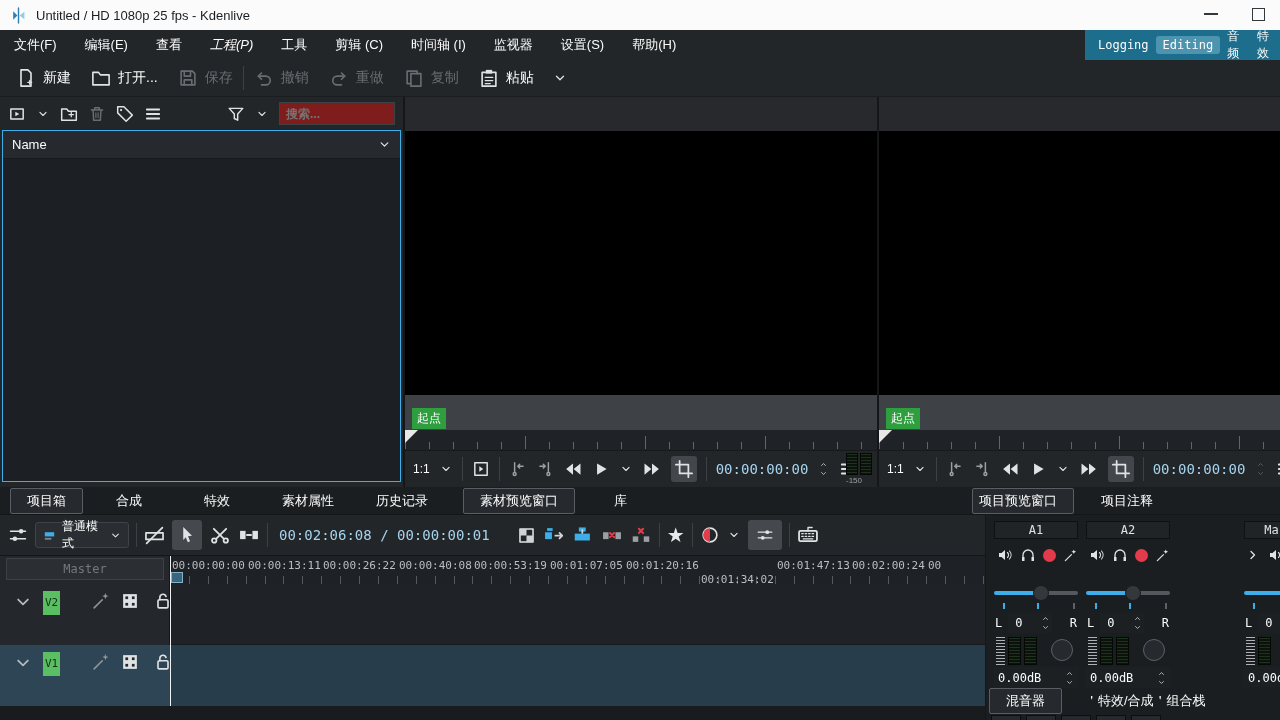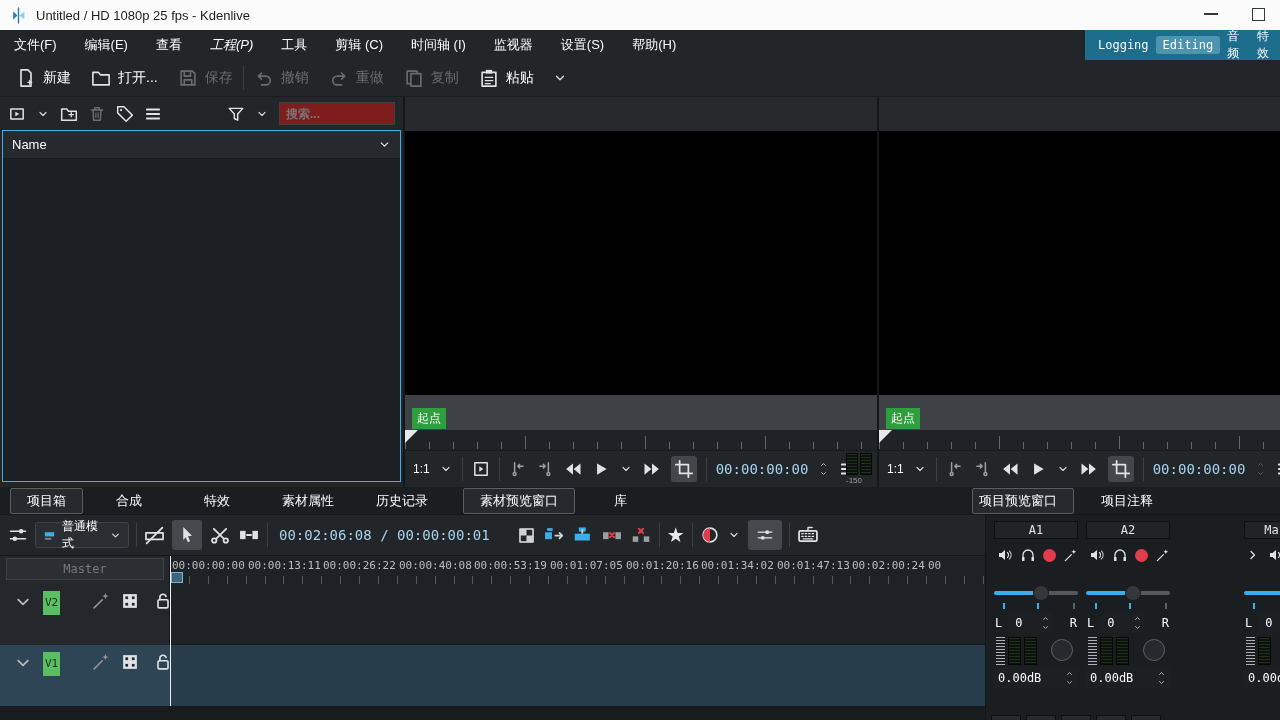--- a/index.html
+++ b/index.html
@@ -596,21 +596,21 @@
   <div class="abs" style="left:170px;top:0;width:815px;height:28px;background:#1e2226;overflow:hidden;">
     <div class="abs" style="left:0;right:0;bottom:0;height:8px;
          background:repeating-linear-gradient(90deg,#565a5e 0 1px,transparent 1px 18.9px);"></div>
     <span class="abs mono" style="left:2px;top:3px;font-size:11px;color:#b9bfc4;">00:00:00:00</span>
     <span class="abs mono" style="left:78px;top:3px;font-size:11px;color:#b9bfc4;">00:00:13:11</span>
     <span class="abs mono" style="left:153px;top:3px;font-size:11px;color:#b9bfc4;">00:00:26:22</span>
     <span class="abs mono" style="left:229px;top:3px;font-size:11px;color:#b9bfc4;">00:00:40:08</span>
     <span class="abs mono" style="left:304px;top:3px;font-size:11px;color:#b9bfc4;">00:00:53:19</span>
     <span class="abs mono" style="left:380px;top:3px;font-size:11px;color:#b9bfc4;">00:01:07:05</span>
     <span class="abs mono" style="left:456px;top:3px;font-size:11px;color:#b9bfc4;">00:01:20:16</span>
-    <span class="abs mono" style="left:531px;top:3px;font-size:11px;color:#b9bfc4;">00:01:34:02</span>
+    <span class="abs mono" style="left:531px;top:17px;font-size:11px;color:#b9bfc4;">00:01:34:02</span>
     <span class="abs mono" style="left:607px;top:3px;font-size:11px;color:#b9bfc4;">00:01:47:13</span>
     <span class="abs mono" style="left:682px;top:3px;font-size:11px;color:#b9bfc4;">00:02:00:24</span>
     <span class="abs mono" style="left:758px;top:3px;font-size:11px;color:#b9bfc4;">00</span>
     <div class="abs" style="left:1px;top:16px;width:12px;height:11px;background:#39657f;border:1px solid #85b1c6;"></div>
   </div>
 
   <div class="abs" style="left:170px;top:28px;width:815px;height:61px;background:#1f2327;border-bottom:1px solid #17191b;"></div>
   <div class="abs" style="left:170px;top:89px;width:815px;height:61px;background:#283d4b;"></div>
   <div class="abs" style="left:0;top:150px;width:985px;height:14px;background:#191c1f;"></div>
   <div class="abs" style="left:170px;top:0;width:1px;height:150px;background:#eef0f1;"></div>
@@ -794,20 +794,24 @@
       <div class="meters">
         <div class="scaleic"></div>
         <div class="mbar"></div>
       </div>
       <div class="dbspin">
         <span class="mono">0.00dB</span>
       </div>
     </div>
   </div>
 
+  <div class="abs flex" style="left:0;top:172px;width:295px;height:27px;">
+    <span class="tab on" style="margin-left:3px;">混音器</span>
+    <span class="tab" style="margin-left:6px;">＇特效/合成＇组合栈</span>
+  </div>
 
   <div class="abs flex" style="left:5px;top:200px;gap:5px;">
     <span style="width:30px;height:8px;background:#26292d;border:1px solid #0c0e10;"></span>
     <span style="width:30px;height:8px;background:#26292d;border:1px solid #0c0e10;"></span>
     <span style="width:30px;height:8px;background:#26292d;border:1px solid #0c0e10;"></span>
     <span style="width:30px;height:8px;background:#26292d;border:1px solid #0c0e10;"></span>
     <span style="width:30px;height:8px;background:#26292d;border:1px solid #0c0e10;"></span>
   </div>
 </div>
 

